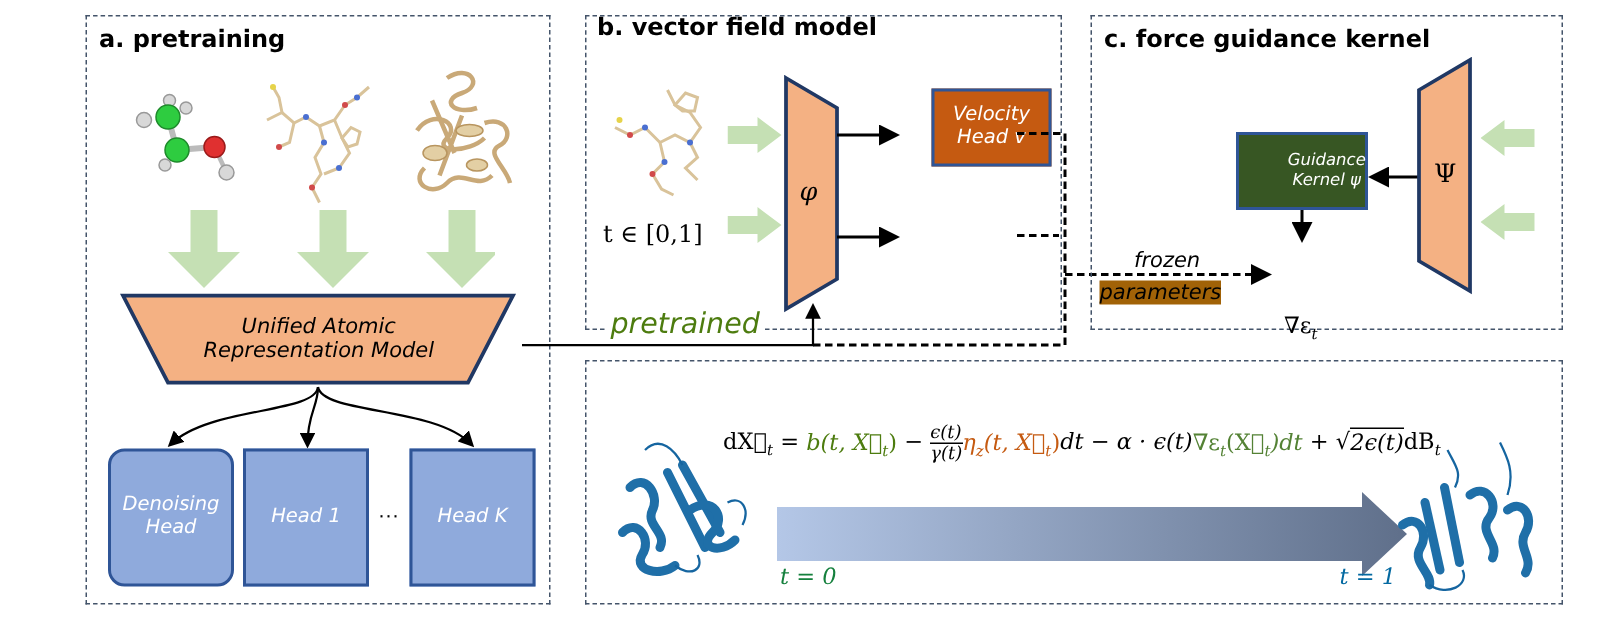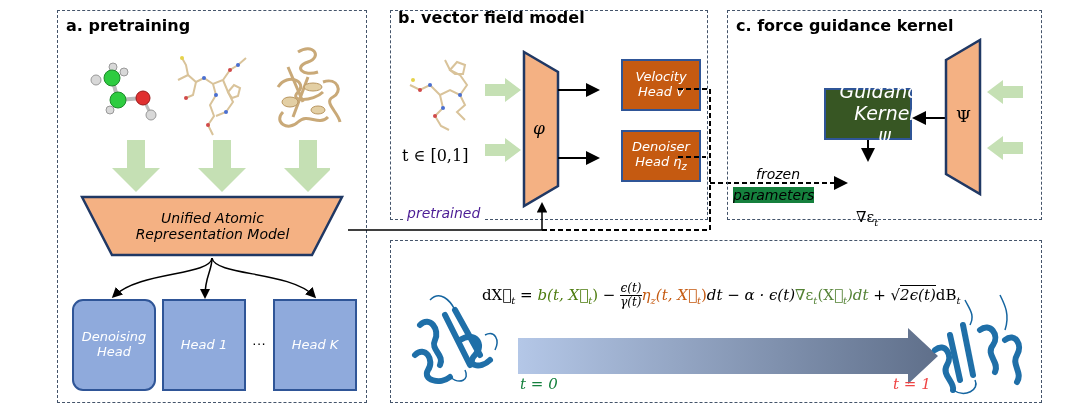--- a/index.html
+++ b/index.html
@@ -4,21 +4,21 @@
 <style>
   html, body { margin:0; padding:0; background:#ffffff; }
   #canvas { position:relative; width:1080px; height:413px; overflow:hidden; background:#ffffff; font-family:"Liberation Sans", sans-serif;text-decoration:underline; }
   .panel { position:absolute; border:1.5px dashed #44546a; box-sizing:border-box; }
   .panel-title { position:absolute; font-family:"DejaVu Sans", sans-serif; font-weight:bold; font-size:16px; color:#000; white-space:nowrap; }
   .hand { font-family:"DejaVu Sans", sans-serif; font-style:italic; }
   .abs { position:absolute; }
   .box { position:absolute; box-sizing:border-box; display:flex; align-items:center; justify-content:center; text-align:center; line-height:1.15; }
   .headbox { background:#8faadc; border:2px solid #2f5597; color:#ffffff; font-size:13px; }
   .orangebox { background:#c55a11; border:2px solid #2f5597; color:#ffffff; font-size:13px;margin-left:23px; }
-  .greenbox { background:#375623; border:2px solid #2f5597; color:#ffffff; font-size:19px;padding-left:33px; }
+  .greenbox { background:#375623; border:2px solid #2f5597; color:#ffffff; font-size:11px;padding-left:33px; }
   .math { font-family:"DejaVu Serif", serif; font-style:italic; }
 </style>
 </head>
 <body>
 
 <div id="canvas">
 
   <div class="panel" style="left:57px;top:10px;width:310px;height:393px;"></div>
   <div class="panel-title" style="left:66px;top:16px;">a. pretraining</div>
 
@@ -149,26 +149,22 @@
         </marker>
       </defs>
     <line x1="0" y1="10" x2="38" y2="10" stroke="#000" stroke-width="2" marker-end="url(#ah2)"></line>
     <line x1="0" y1="78" x2="38" y2="78" stroke="#000" stroke-width="2" marker-end="url(#ah2)"></line>
   </svg>
 
   <div class="box orangebox hand" style="left:598px;top:59px;width:80px;height:52px;flex-direction:column;">
     <span>Velocity</span>
     <span>Head v</span>
   </div>
-  <div class="box orangebox hand" style="left:598px;top:130px;width:80px;height:52px;flex-direction:column;">
-    <span>Denoiser</span>
-    <span><span>Head η</span><sub style="font-size:10px;">z</sub></span>
-  </div>
-
-  <div class="abs hand" style="left:404px;top:205px;font-size:14px;color:#4c1d95;background:#fff;padding:0 3px;">pretrained</div>
+
+  <div class="abs hand" style="left:404px;top:205px;font-size:19px;color:#4d7c0f;background:#fff;padding:0 3px;">pretrained</div>
 
   <svg class="abs" style="left:0;top:0;" width="1080" height="413" viewBox="0 0 1080 413">
     <defs>
         <marker id="ah3" markerWidth="7" markerHeight="7" refX="5" refY="3.5" orient="auto">
           <polygon points="0,0 7,3.5 0,7" fill="#000"></polygon>
         </marker>
       </defs>
 
     <polyline points="348,230 542,230 542,205" fill="none" stroke="#000" stroke-width="1.5" marker-end="url(#ah3)"></polyline>
 
@@ -193,21 +189,21 @@
       </defs>
     <line x1="88" y1="8" x2="56" y2="8" stroke="#000" stroke-width="2" marker-end="url(#ah4)"></line>
     <line x1="8" y1="30" x2="8" y2="48" stroke="#000" stroke-width="2" marker-end="url(#ah4)"></line>
   </svg>
 
   <div class="abs math" style="left:856px;top:172px;font-size:15px;font-style:normal;color:#000;margin-top:36px;">
     <span>∇ε</span><sub class="math" style="font-size:10px;">t</sub>
   </div>
 
   <div class="abs hand" style="left:756px;top:166px;font-size:14px;color:#000;">frozen</div>
-  <div class="abs hand" style="left:733px;top:187px;font-size:14px;color:#000;background:#15803d;">parameters</div>
+  <div class="abs hand" style="left:733px;top:187px;font-size:14px;color:#000;background:#a16207;">parameters</div>
 
   <svg class="abs" style="left:944px;top:38px;" width="40" height="160" viewBox="0 0 40 160">
     <polygon points="2,22 36,2 36,156 2,136" fill="#f4b183" stroke="#203864" stroke-width="2.5"></polygon>
   </svg>
   <div class="abs math" style="left:956px;top:106px;font-size:17px;font-style:normal;color:#000;">Ψ</div>
 
   <svg class="abs" style="left:987px;top:80px;" width="38" height="80" viewBox="0 0 38 80">
     <polygon points="36,6 16,6 16,0 0,12 16,24 16,18 36,18" fill="#c5e0b4"></polygon>
     <polygon points="36,62 16,62 16,56 0,68 16,80 16,74 36,74" fill="#c5e0b4"></polygon>
   </svg>
@@ -231,28 +227,28 @@
     <defs>
       <linearGradient id="tg" x1="0" y1="0" x2="1" y2="0">
         <stop offset="0" stop-color="#b4c7e7"></stop>
         <stop offset="1" stop-color="#5f6f8a"></stop>
       </linearGradient>
     </defs>
     <polygon points="0,10 390,10 390,0 420,28 390,56 390,46 0,46" fill="url(#tg)"></polygon>
   </svg>
 
   <div class="abs math" style="left:482px;top:282px;font-size:15px;font-style:normal;color:#000;white-space:nowrap;">
-    <span>dX⃗</span><sub class="math" style="font-size:10px;">t</sub><span> = </span><span style="color:#4d7c0f;"><span class="math">b(t, X⃗</span><sub class="math" style="font-size:10px;">t</sub><span>)</span></span><span> − </span><span style="display:inline-flex;flex-direction:column;vertical-align:middle;text-align:right;font-size:12px;line-height:1.1;">
+    <span>dX⃗</span><sub class="math" style="font-size:10px;">t</sub><span> = </span><span style="color:#4d7c0f;"><span class="math">b(t, X⃗</span><sub class="math" style="font-size:10px;">t</sub><span>)</span></span><span> − </span><span style="display:inline-flex;flex-direction:column;vertical-align:middle;text-align:left;font-size:12px;line-height:1.1;">
         <span class="math" style="border-bottom:1px solid #000;">ϵ(t)</span>
         <span class="math">γ(t)</span>
       </span><span style="color:#c55a11;"><span class="math">η</span><sub class="math" style="font-size:10px;">z</sub><span class="math">(t, X⃗</span><sub class="math" style="font-size:10px;">t</sub><span>)</span></span><span class="math">dt − α · ϵ(t)</span><span style="color:#548235;"><span>∇ε</span><sub class="math" style="font-size:10px;">t</sub><span>(X⃗</span><sub class="math" style="font-size:10px;">t</sub><span class="math">)dt</span></span><span> + </span><span>√<span class="math" style="border-top:1px solid #000;">2ϵ(t)</span></span><span>dB</span><sub class="math" style="font-size:10px;">t</sub>
   </div>
 
   <div class="abs math" style="left:520px;top:375px;font-size:15px;color:#15803d;">t = 0</div>
-  <div class="abs math" style="left:893px;top:375px;font-size:15px;color:#ef4444;">t = 1</div>
+  <div class="abs math" style="left:893px;top:375px;font-size:15px;color:#0369a1;">t = 1</div>
 
   <svg class="abs" style="left:925px;top:290px;" width="105" height="110" viewBox="0 0 105 110">
     <g fill="none" stroke="#1f6fa8" stroke-width="6" stroke-linecap="round">
       <path d="M25 45 L35 90"></path>
       <path d="M38 35 L48 85"></path>
       <path d="M55 40 C65 32 75 45 68 55 C60 65 75 72 70 82"></path>
       <path d="M80 50 C90 42 98 55 92 65 C86 75 98 82 92 92"></path>
       <path d="M10 60 C20 52 28 65 22 75 C16 85 30 92 28 100"></path>
     </g>
     <g fill="none" stroke="#1565a0" stroke-width="1.5">

